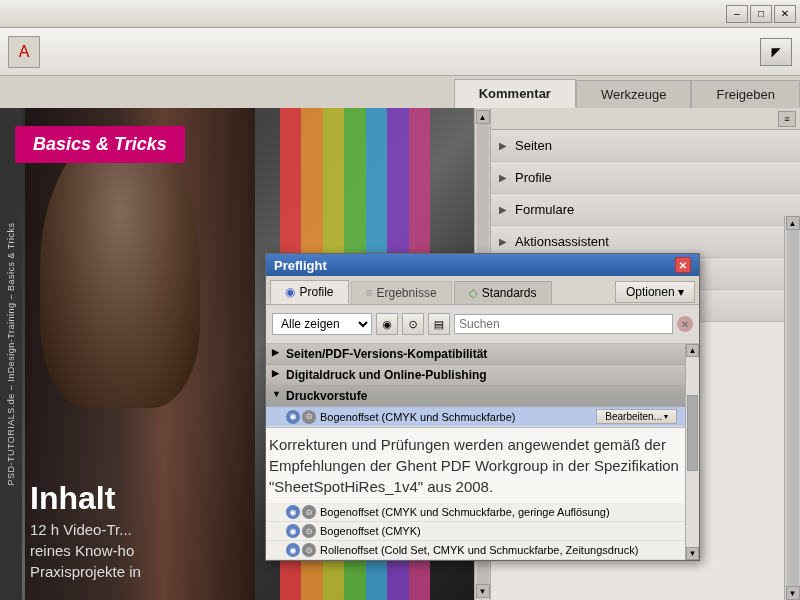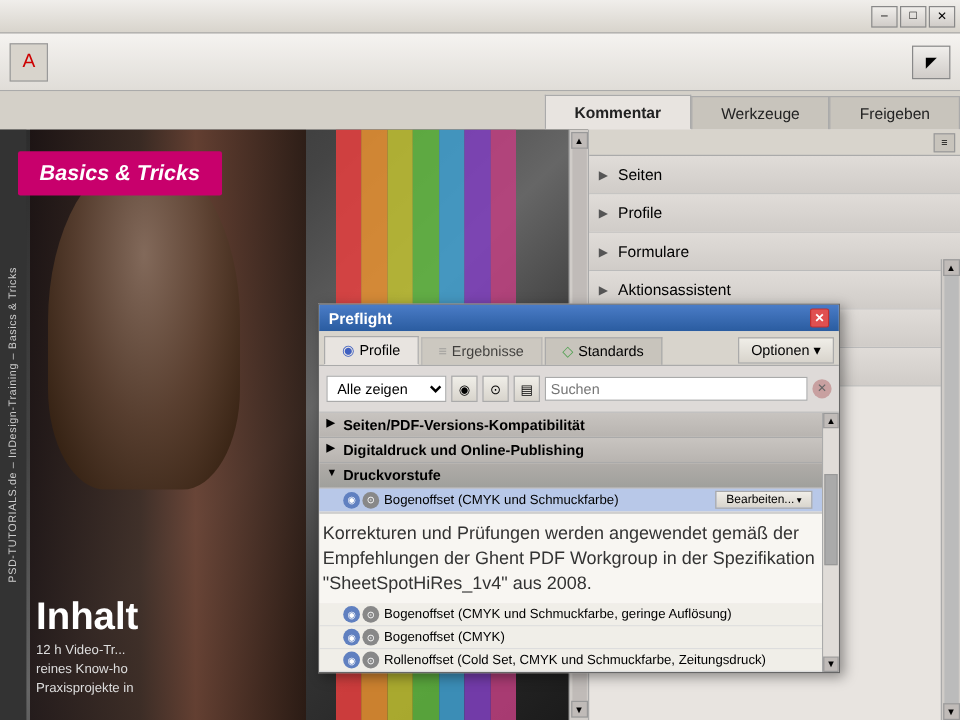--- a/index.html
+++ b/index.html
@@ -143,21 +143,21 @@
       position: absolute;
       bottom: 20px;
       left: 30px;
       color: white;
     }
     .book-title-large {
       font-size: 32px;
       font-weight: bold;
       color: white;
     }
-    .book-subtitle { font-size: 11px; color: #ddd; margin-top: 4px; }
+    .book-subtitle { font-size: 15px; color: #ddd; margin-top: 4px; }
 
     
     .scroll-indicator {
       position: absolute;
       right: 0;
       top: 0;
       bottom: 0;
       width: 16px;
       background: #d0ccc8;
       border-left: 1px solid #aaa;

